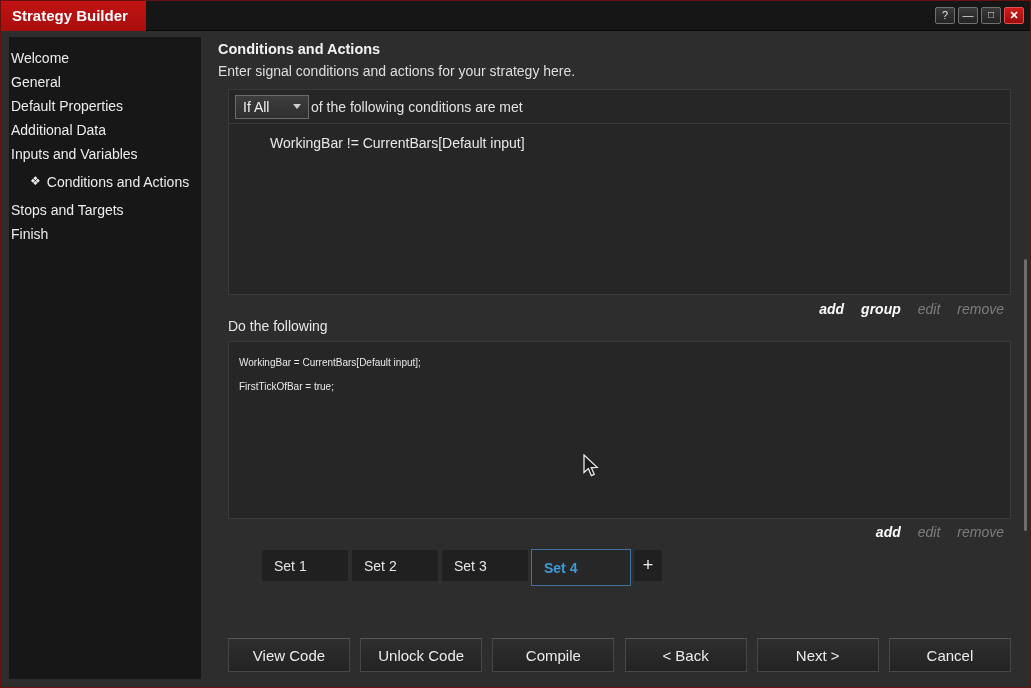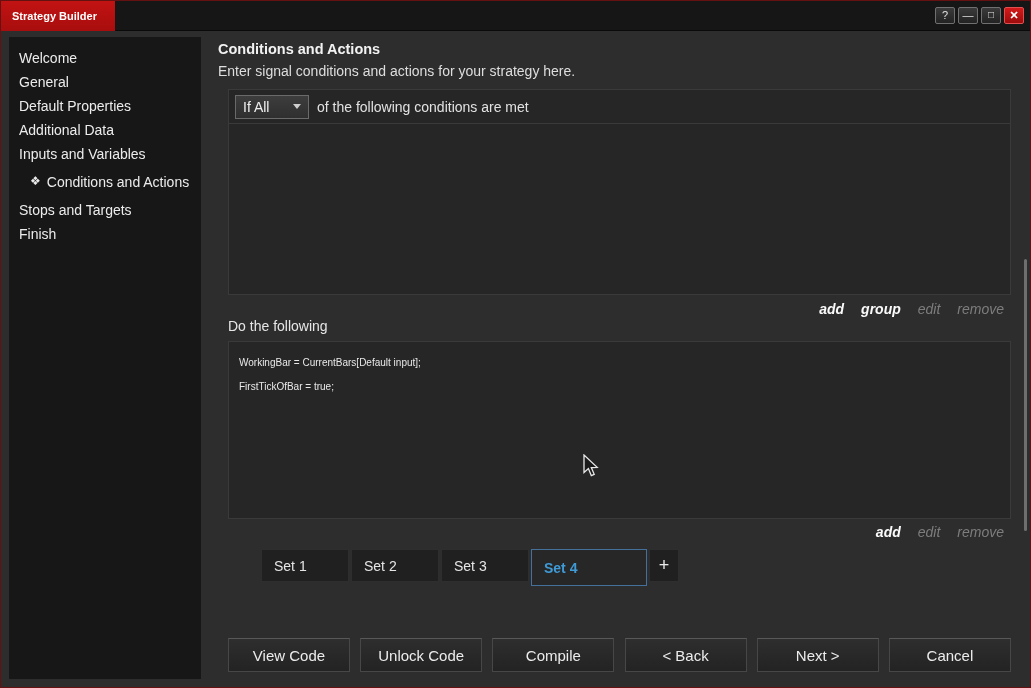--- a/index.html
+++ b/index.html
@@ -16,21 +16,21 @@
   
   .titlebar {
     position: absolute; top: 0; left: 0; right: 0; height: 30px;
     background: #161616;
     display: flex; align-items: center;
     border-bottom: 1px solid #0a0a0a;
   }
   .title-tab {
     height: 30px;
     background: linear-gradient(#c21313, var(--title-accent, #a50d0d));
-    color: #ffffff; font-weight: bold; font-size: 11px;
+    color: #ffffff; font-weight: bold; font-size: 15px;
     display: flex; align-items: center;
     padding: 0 18px 0 11px;
   }
   .win-controls {
     position: absolute; right: 6px; top: 6px;
     display: flex; gap: 3px;
   }
   .win-btn {
     width: 20px; height: 17px;
     background: linear-gradient(#3a3a3a, #232323);
@@ -46,21 +46,21 @@
   }
 
   
   .sidebar {
     position: absolute; left: 8px; top: 36px; width: 192px; bottom: 8px;
     background: var(--sidebar-bg, #171717);
     padding-top: 9px;
     font-size: 14px;
   }
   .side-item {
-    padding: 4px 4px 4px 10px;
+    padding: 4px 4px 4px 2px;
     color: #ececec;
     display: flex; 
     white-space: nowrap;
   }
   .side-item.active { padding-left: 21px; margin: 4px 0; }
   .side-icon { margin-right: 6px; font-size: 12px; }
   .side-icon:empty { display: none; }
 
   
   .main { position: absolute; left: 210px; top: 36px; right: 8px; bottom: 8px; }
@@ -89,21 +89,21 @@
     border: 1px solid #6a6a6a;
     display: flex; align-items: center; justify-content: space-between;
     padding: 0 7px; font-size: 14px; color: #f0f0f0;
     cursor: default;
   }
   .select-chevron {
     width: 0; height: 0;
     border-left: 4px solid transparent; border-right: 4px solid transparent;
     border-top: 5px solid #cfcfcf;
   }
-  .cond-suffix { margin-left: 8px; font-size: 14px; color: #e2e2e2; }
+  .cond-suffix { margin-left: 2px; font-size: 14px; color: #e2e2e2; }
   .cond-list { padding: 9px 0 0 41px; font-size: 14px; line-height: 21px; }
   .cond-item { color: #e8e8e8; }
 
   .links-row {
     position: absolute; right: 18px;
     font-size: 14px; font-style: italic;
     display: flex; gap: 17px;
   }
   .cond-links { top: 264px; }
   .act-links  { top: 487px; }
@@ -122,21 +122,21 @@
     position: absolute; left: 50px; top: 512px;
     display: flex; align-items: flex-start; gap: 2px;
   }
   .tab {
     width: 88px; height: 33px;
     background: #202020; border: 1px solid #2e2e2e;
     display: flex; align-items: center; padding-left: 12px;
     font-size: 14px; color: #e5e5e5; cursor: default;
   }
   .tab.active {
-    width: 116px; height: 37px;
+    width: 100px; height: 37px;
     background: #272727;
     border: 1px solid #44719c;
     color: var(--active-tab-text, #3f9bd8);
     font-weight: bold;
   }
   .tab-add {
     width: 30px; height: 33px;
     background: #202020; border: 1px solid #2e2e2e;
     display: flex; align-items: center; justify-content: center;
     font-size: 18px; color: #eaeaea; cursor: default;
@@ -217,20 +217,23 @@
   <div class="main-subheading">Enter signal conditions and actions for your strategy here.</div>
 
   <div class="panel cond-panel">
     <div class="cond-header">
       <div class="select-box">
         <span>If All</span>
         <span class="select-chevron"></span>
       </div>
       <span class="cond-suffix">of the following conditions are met</span>
     </div>
+    <div class="cond-list">
+      <div class="cond-item">WorkingBar != CurrentBars[Default input]</div>
+    </div>
   </div>
   <div class="links-row cond-links">
     <span class="link">add</span>
       <span class="link">group</span>
       <span class="link disabled">edit</span>
       <span class="link disabled">remove</span>
   </div>
 
   <div class="do-label">Do the following</div>
   <div class="panel act-panel">

